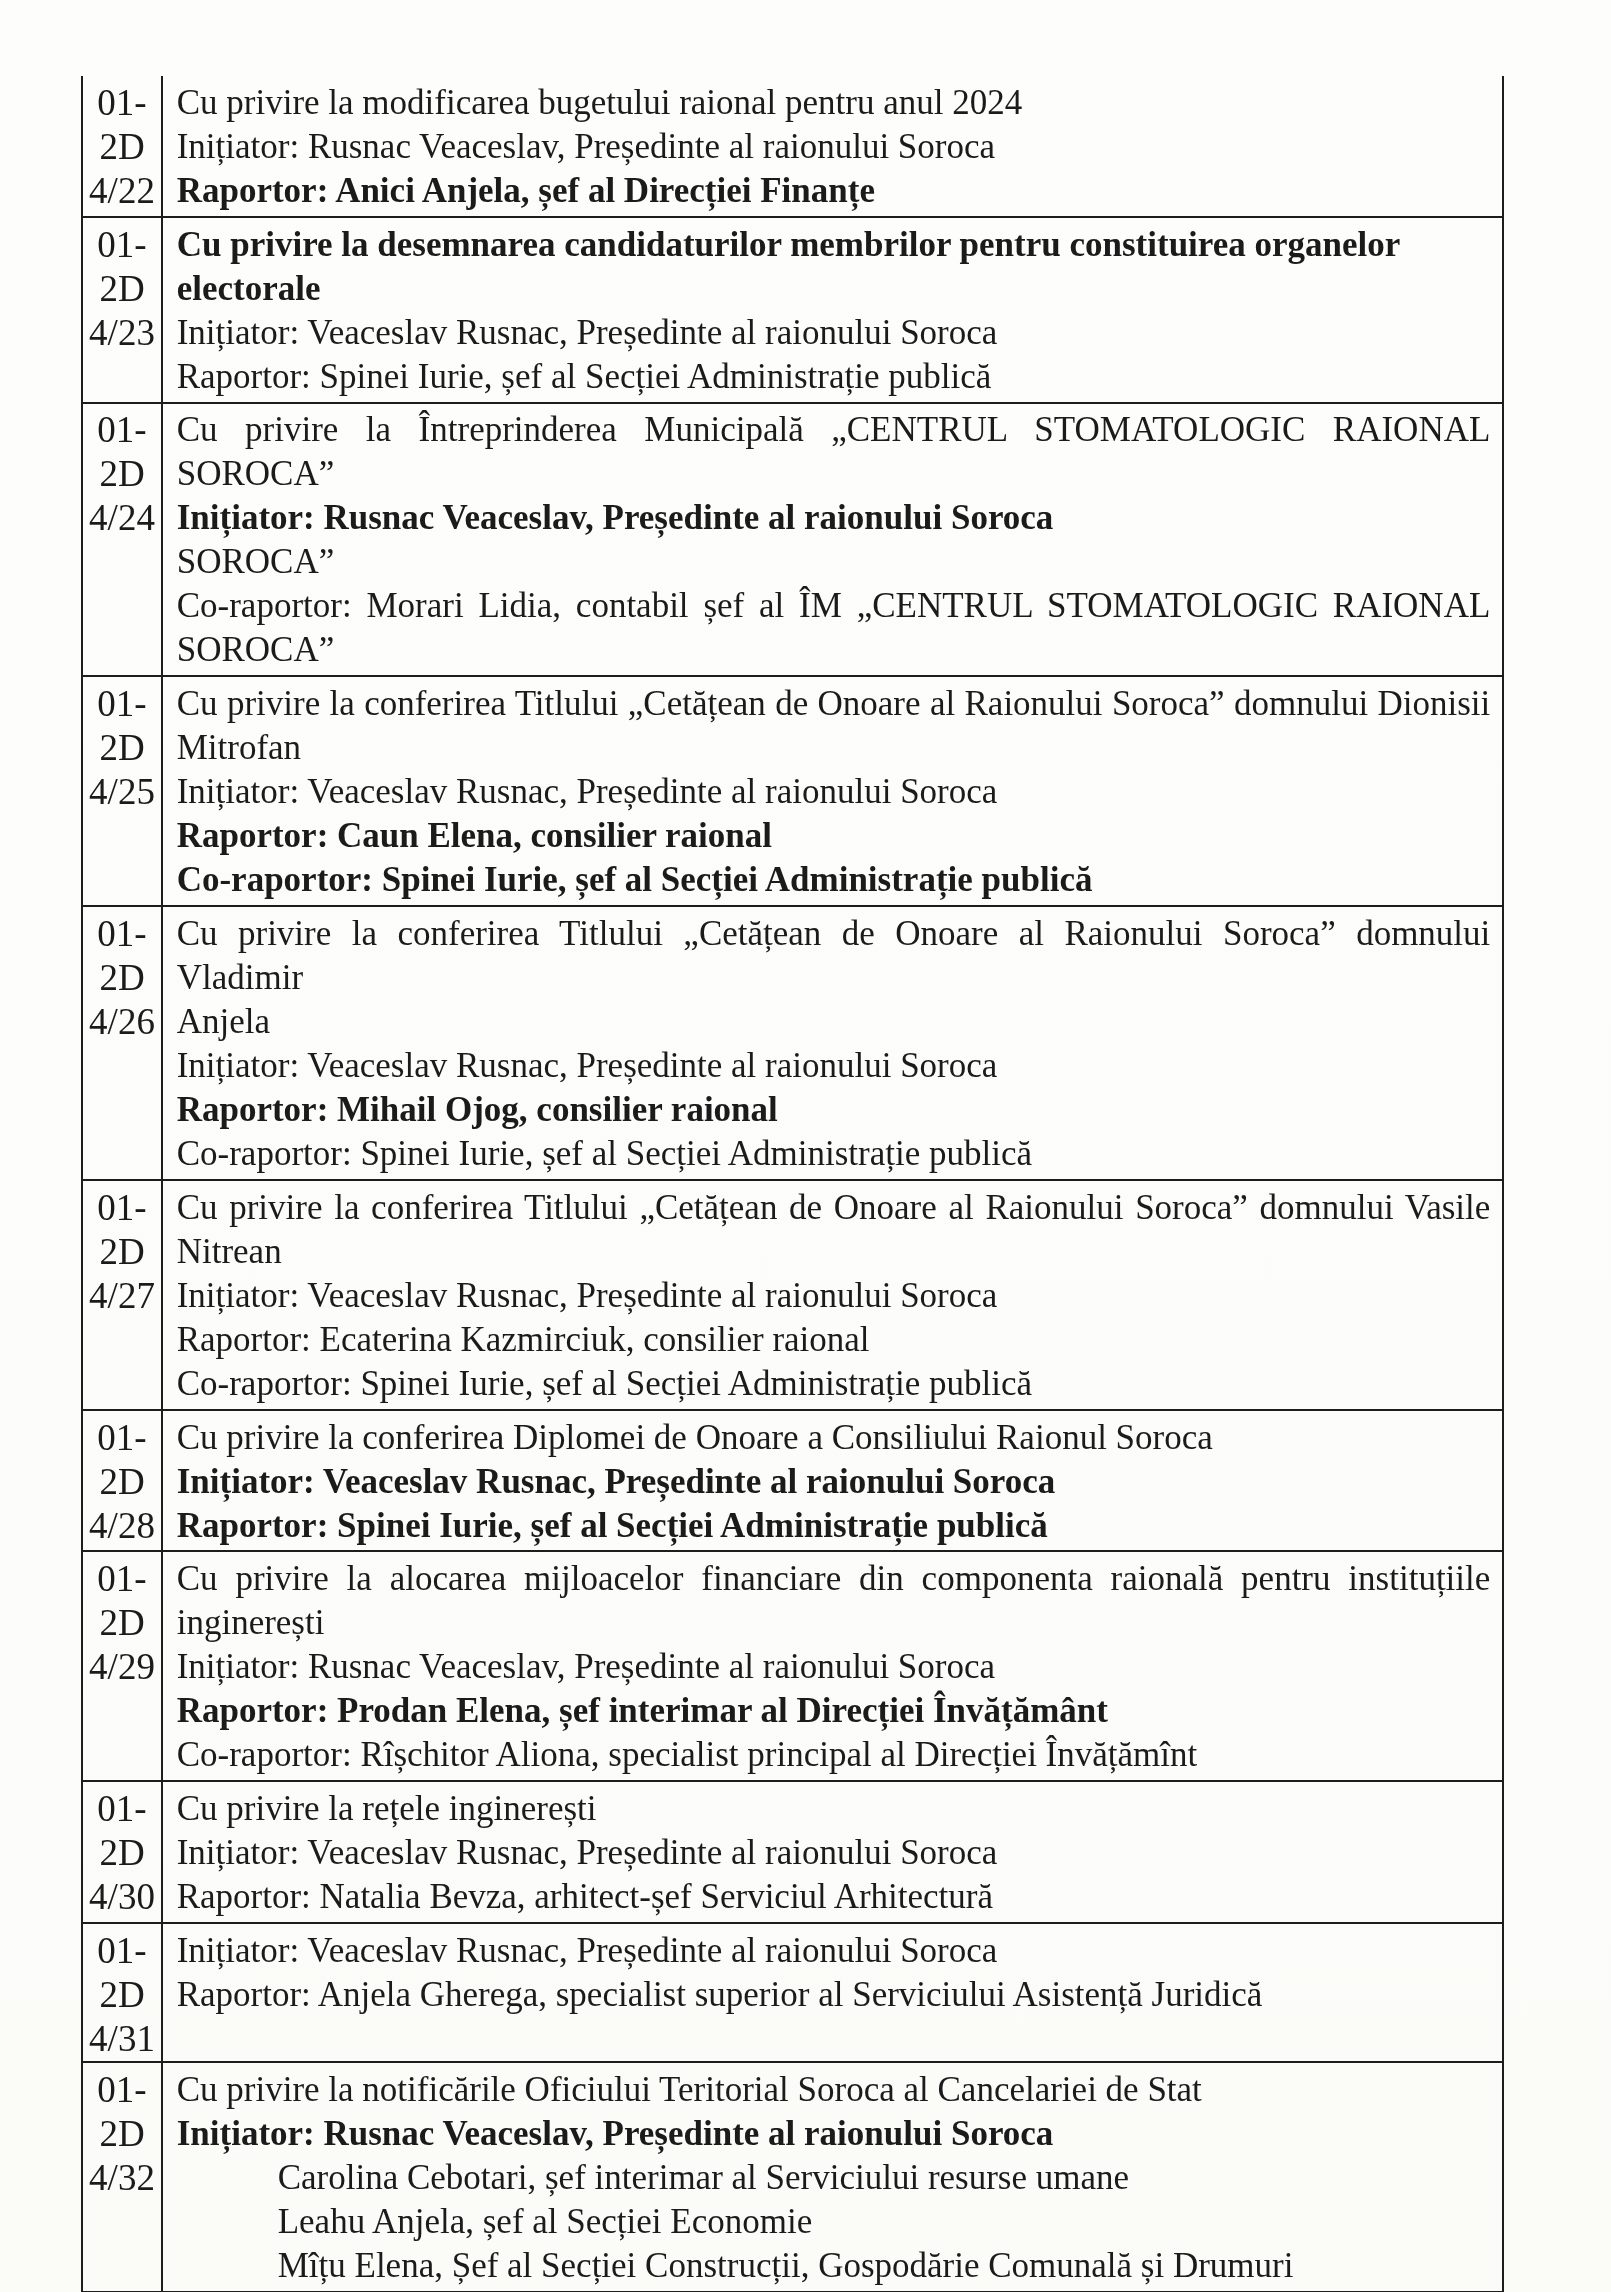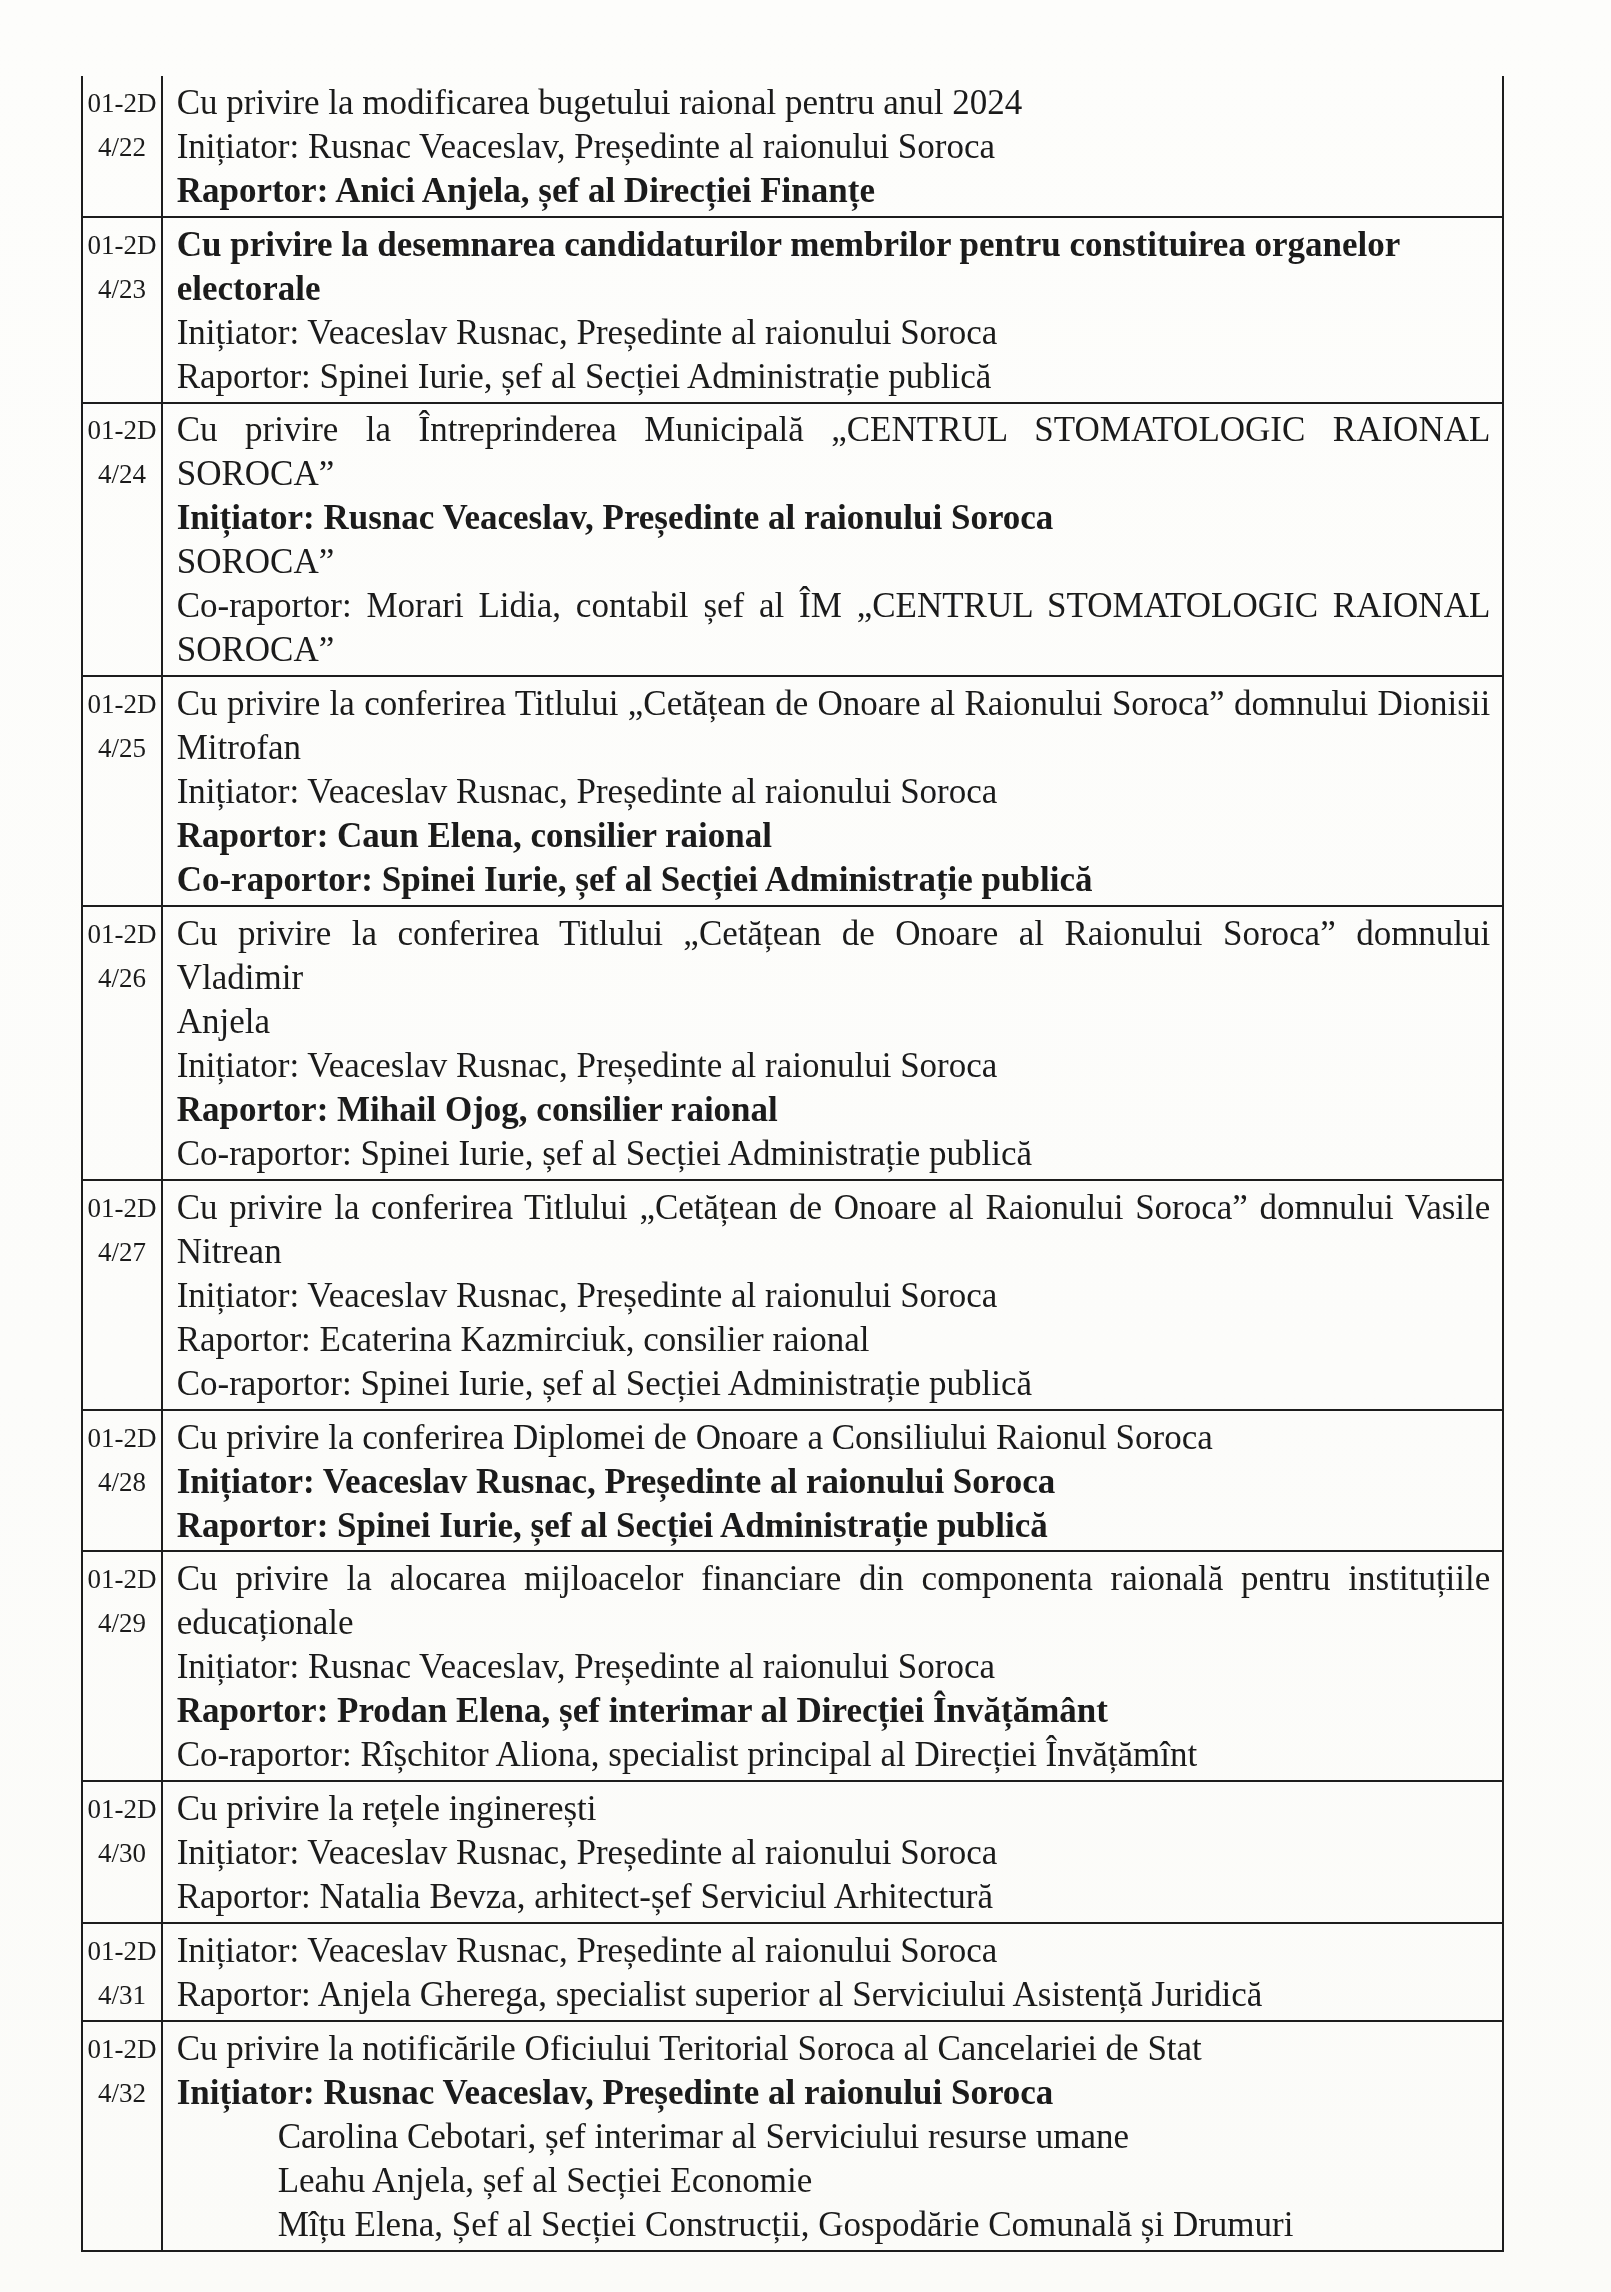--- a/index.html
+++ b/index.html
@@ -28,21 +28,21 @@
   .row {
     display: flex;
     border-bottom: 2.9px solid #1d1d1d;
   }
   .cell-num {
     width: 80px;
     flex: 0 0 80px;
     border-right: 2.9px solid #1d1d1d;
     box-sizing: border-box;
     text-align: center;
-    font-size: 27px;
+    font-size: 37px;
     line-height: 44px;
     padding-top: 4.9px;
   }
   .cell-text {
     flex: 1 1 auto;
     box-sizing: border-box;
     padding: 4.9px 11.7px 2.9px 13.7px;
     font-size: 35px;
     line-height: 44px;
   }
@@ -145,21 +145,21 @@
           <div class="line bold">Raportor: Spinei Iurie, șef al Secției Administrație publică</div>
         </div>
       </div>
       <div class="row">
         <div class="cell-num">
           <div>01-2D</div>
           <div>4/29</div>
         </div>
         <div class="cell-text">
           <div class="line justify">Cu privire la alocarea mijloacelor financiare din componenta raională pentru instituțiile</div>
-          <div class="line">educaționale</div>
+          <div class="line">inginerești</div>
           <div class="line">Inițiator: Rusnac Veaceslav, Președinte al raionului Soroca</div>
           <div class="line bold">Raportor: Prodan Elena, șef interimar al Direcției Învățământ</div>
           <div class="line">Co-raportor: Rîșchitor Aliona, specialist principal al Direcției Învățămînt</div>
         </div>
       </div>
       <div class="row">
         <div class="cell-num">
           <div>01-2D</div>
           <div>4/30</div>
         </div>

